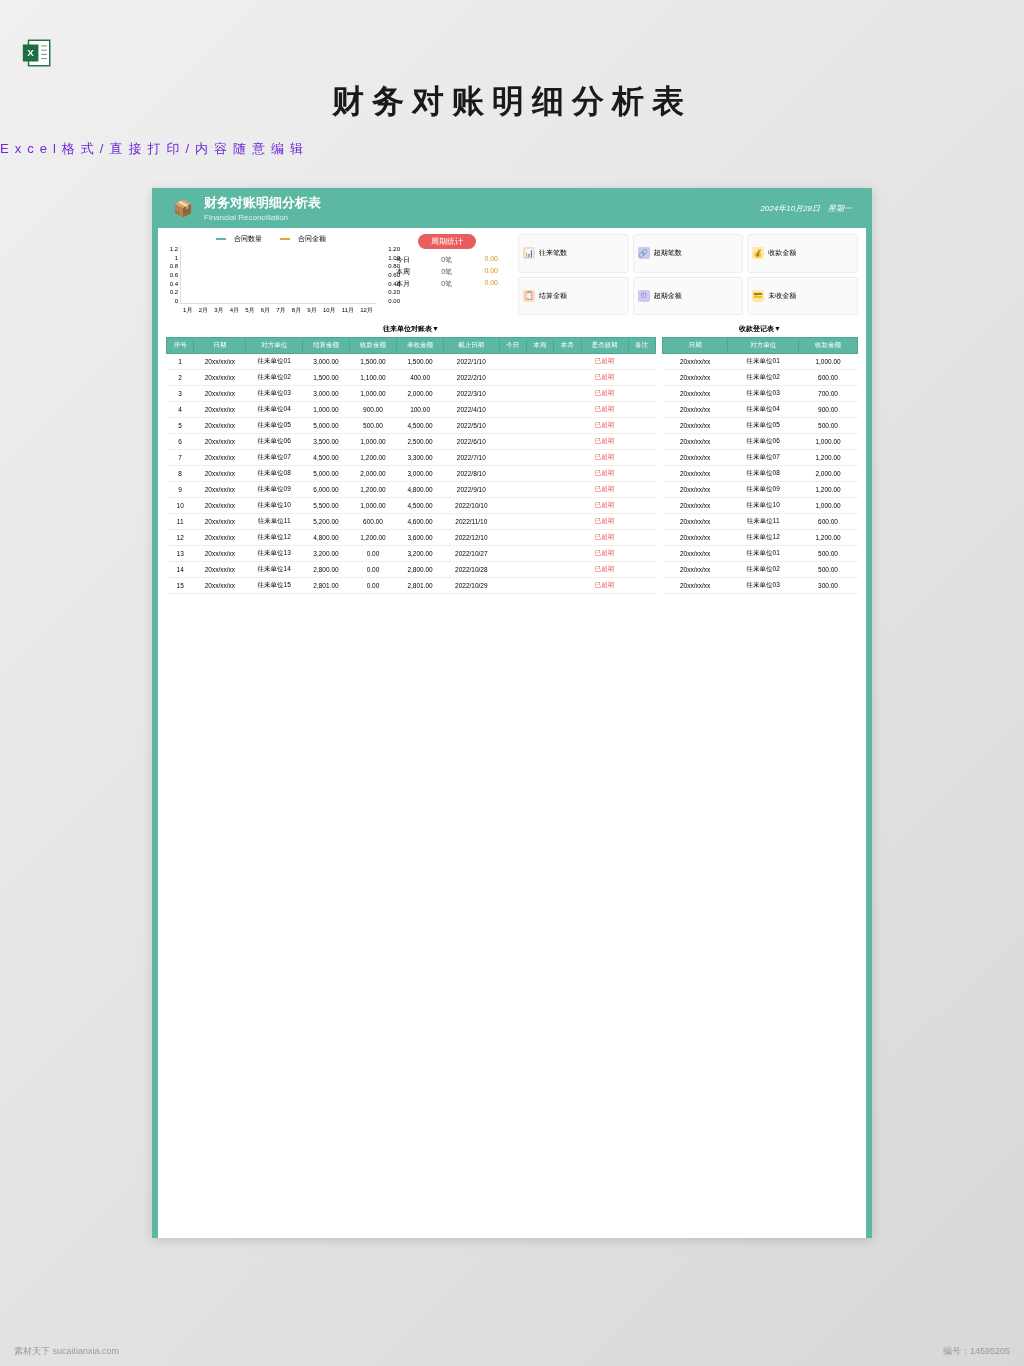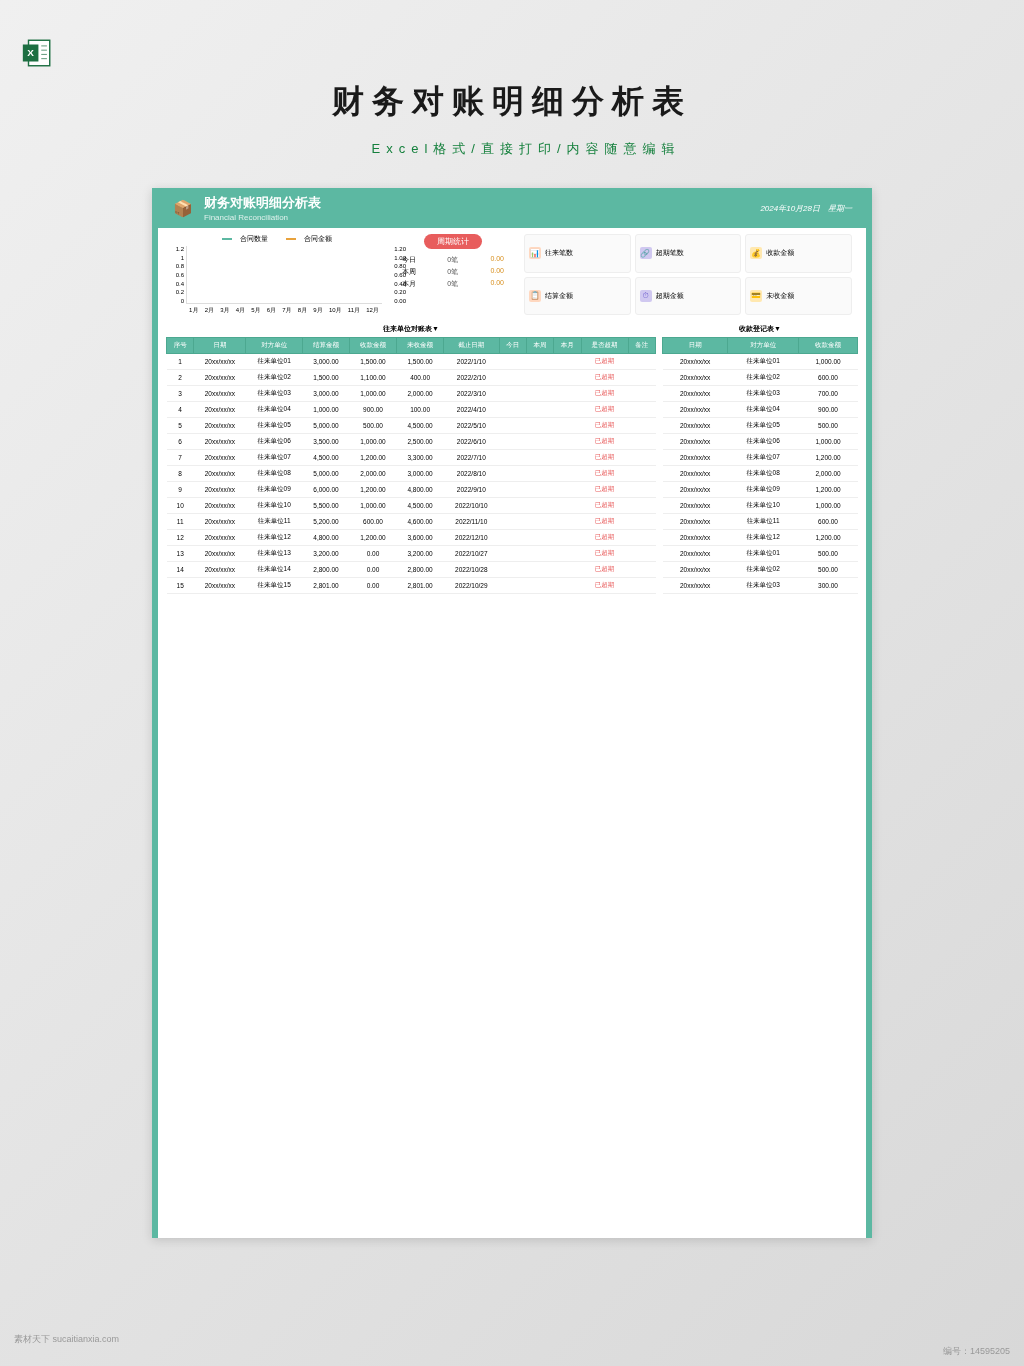--- a/index.html
+++ b/index.html
@@ -1,28 +1,28 @@
 <!DOCTYPE html>
 <html><head>
 <meta charset="utf-8">
 <style>
 *{box-sizing:border-box;margin:0;padding:0;}
 body{background:linear-gradient(135deg,#f0f0f0 0%,#d8d8d8 100%);font-family:"Microsoft YaHei",Arial,sans-serif;width:1024px;height:1366px;position:relative;}
 .page-title{text-align:center;font-size:32px;font-weight:600;letter-spacing:8px;padding-top:80px;color:#1a1a1a;}
-.page-subtitle{text-align:center;font-size:13px;letter-spacing:6px;color:#15803d;margin-top:16px;margin-left:28px;}
+.page-subtitle{text-align:left;font-size:13px;letter-spacing:6px;color:#6d28d9;margin-top:16px;}
 .excel-icon{position:absolute;top:36px;left:20px;width:34px;height:34px;}
 .excel-icon svg{width:100%;height:100%;}
 .sheet{background:#fff;width:720px;margin:30px auto 0;box-shadow:0 2px 10px rgba(0,0,0,0.15);position:relative;min-height:1050px;}
 .sheet-inner{border-left:6px solid #5cb8a2;border-right:6px solid #5cb8a2;min-height:1050px;}
 .sheet-hdr{background:#5cb8a2;color:white;padding:6px 14px;display:flex;align-items:center;}
 .sheet-hdr-icon{width:22px;height:22px;margin-right:10px;display:flex;align-items:center;justify-content:center;font-size:16px;}
 .sheet-hdr-title{font-size:13px;font-weight:bold;}
 .sheet-hdr-sub{font-size:8px;opacity:0.8;margin-top:1px;}
 .sheet-hdr-date{margin-left:auto;font-size:8px;font-style:italic;}
-.upper{display:flex;padding:6px 14px;gap:6px;}
+.upper{display:flex;padding:6px 8px;gap:6px;}
 .chart-box{width:210px;font-size:7px;position:relative;}
 .legend{text-align:center;font-size:7px;margin-bottom:2px;}
 .legend span{margin:0 4px;}
 .lg-dot{display:inline-block;width:10px;height:2px;vertical-align:middle;margin-right:2px;}
 .lg1{background:#5cb8a2;}
 .lg2{background:#e8a23c;}
 .chart-plot{display:flex;height:58px;}
 .y-axis{display:flex;flex-direction:column;justify-content:space-between;width:14px;text-align:right;font-size:6px;padding-right:2px;}
 .plot-area{flex:1;border-left:1px solid #ddd;border-bottom:1px solid #ddd;display:flex;align-items:flex-end;justify-content:space-around;position:relative;}
 .bar{width:3px;background:#5cb8a2;}
@@ -41,21 +41,21 @@
 .ci2{background:#d0c8f0;color:#6a5acd;}
 .ci3{background:#ffe8b0;color:#daa520;}
 .tables{display:flex;padding:0 8px;gap:6px;font-size:7px;}
 .tbl-left{width:490px;}
 .tbl-right{flex:1;}
 .tbl-cap{text-align:center;font-size:7px;padding:3px 0;font-weight:bold;}
 table{width:100%;border-collapse:collapse;font-size:6.5px;}
 th{background:#5cb8a2;color:white;padding:3px 2px;font-weight:normal;border:1px solid #4ca890;}
 td{padding:3px 2px;text-align:center;border-bottom:1px solid #eee;}
 .overdue{color:#e85d5d;}
-.footer-mark{position:absolute;bottom:20px;left:14px;font-size:9px;color:#999;}
+.footer-mark{position:absolute;bottom:8px;left:14px;font-size:9px;color:#999;}
 .footer-id{position:absolute;bottom:8px;right:14px;font-size:9px;color:#999;margin-top:32px;}
 </style>
 </head>
 <body>
 
 <div class="excel-icon">
   <svg viewBox="0 0 48 48">
       <rect x="12" y="6" width="30" height="36" fill="#fff" stroke="#1d6f42" stroke-width="2"></rect>
       <rect x="4" y="12" width="22" height="24" fill="#1d6f42"></rect>
       <text x="15" y="28" font-size="14" fill="#fff" text-anchor="middle" font-weight="bold">X</text>

